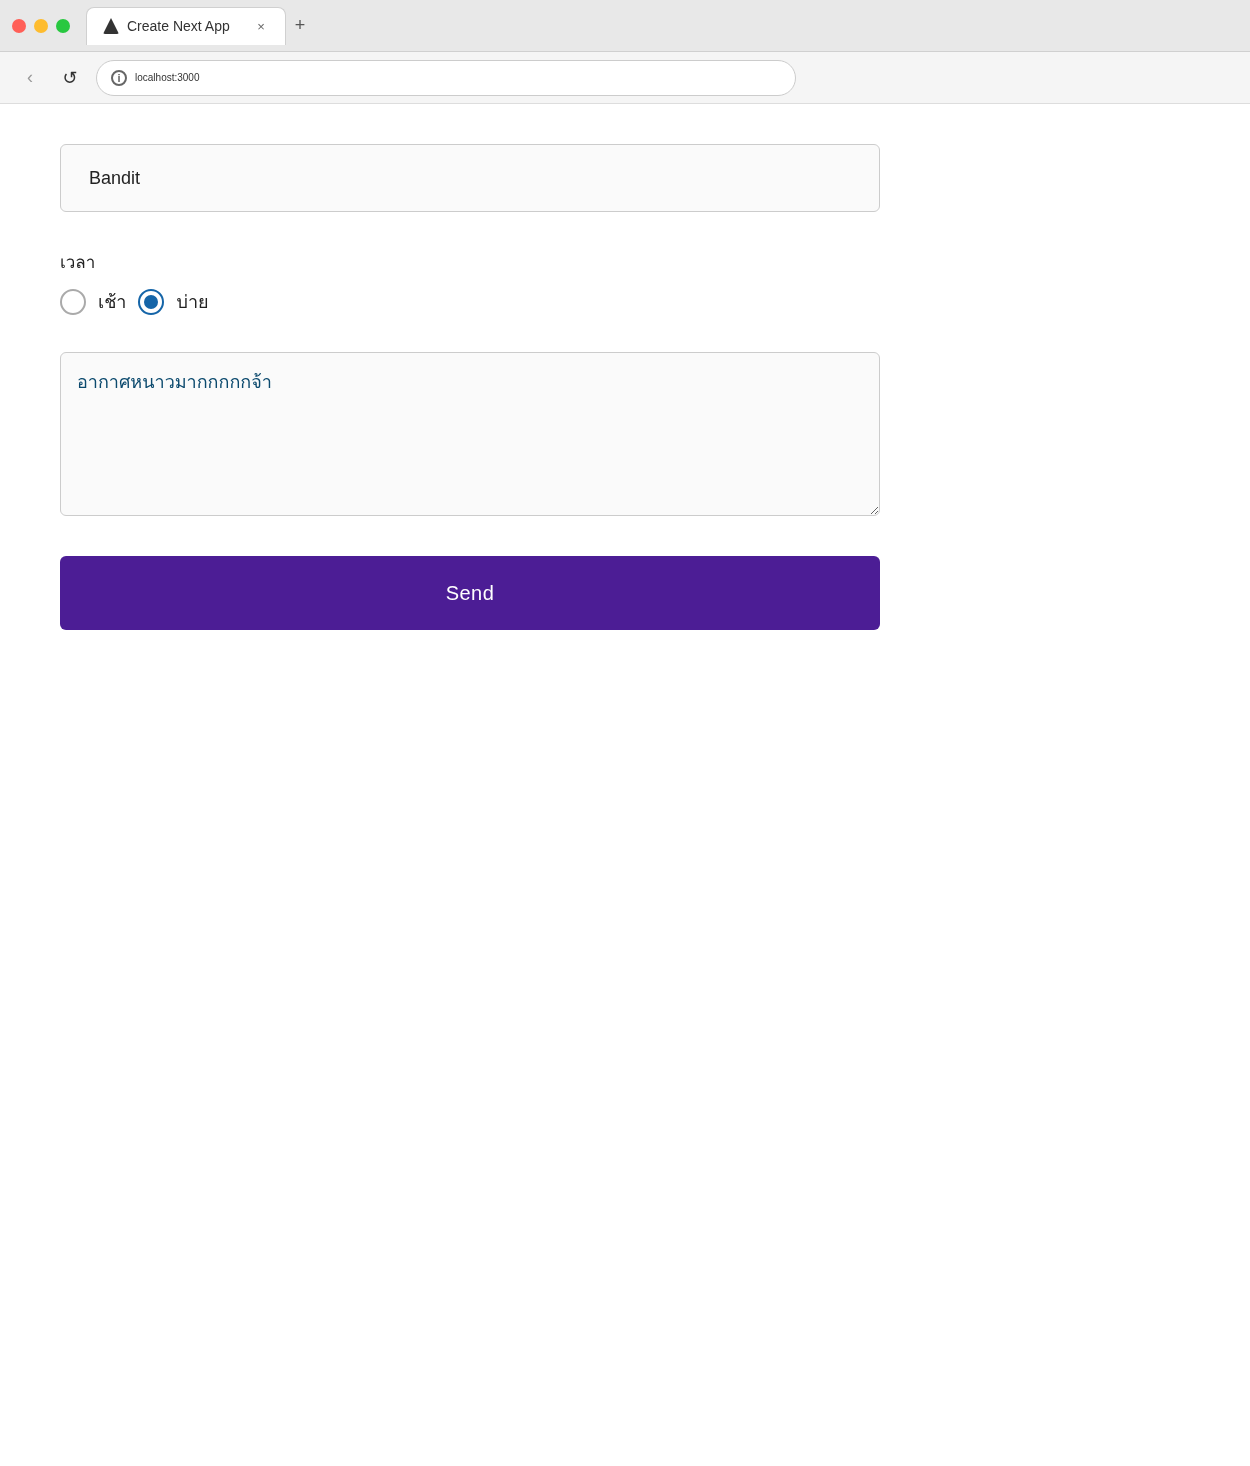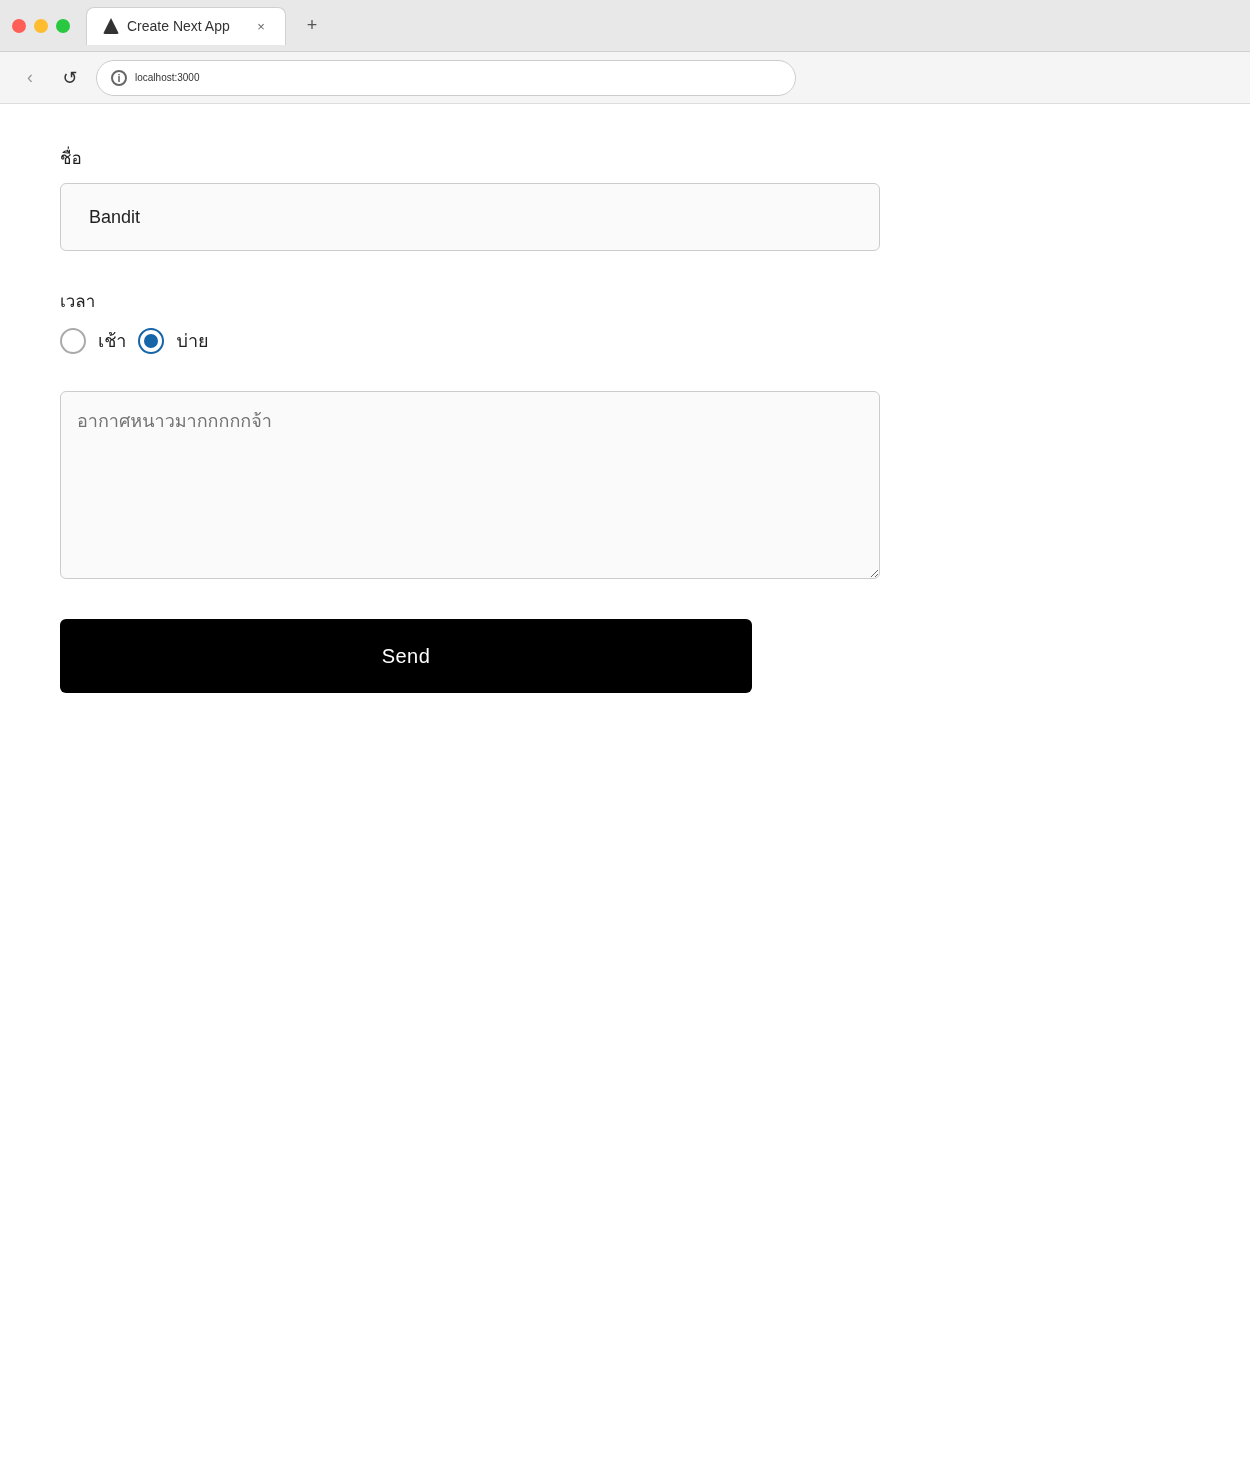--- a/index.html
+++ b/index.html
@@ -47,21 +47,21 @@
       border-radius: 50%;
     }
 
     .traffic-light.red { background: #ff5f57; }
     .traffic-light.yellow { background: #febc2e; }
     .traffic-light.green { background: #28c840; }
 
     .tab-bar {
       display: flex;
       align-items: center;
-      gap: 12px;
+      gap: 0;
       flex: 1;
     }
 
     .tab {
       display: flex;
       align-items: center;
       gap: 8px;
       background: #ffffff;
       border-radius: 8px 8px 0 0;
       padding: 8px 16px;
@@ -242,36 +242,36 @@
       transform: translate(-50%, -50%);
     }
 
     .radio-label {
       font-size: 18px;
       color: #222;
     }
 
     .form-textarea {
       width: 820px;
-      height: 188px;
+      height: 164px;
       border: 1.5px solid #ccc;
       border-radius: 6px;
       padding: 14px 16px;
       font-size: 18px;
-      color: #737373;
+      color: #0c4a6e;
       background: #fafafa;
       outline: none;
       resize: vertical;
       font-family: inherit;
     }
 
     .send-btn {
-      width: 692px;
+      width: 820px;
       height: 74px;
-      background: #000000;
+      background: #4c1d95;
       color: white;
       border: none;
       border-radius: 6px;
       font-size: 20px;
       font-weight: 500;
       cursor: pointer;
       letter-spacing: 0.5px;
     }
   </style>
 </head>
@@ -302,21 +302,20 @@
       <div class="url-info-icon">i</div>
       <span class="url-text">localhost:3000</span>
     </div>
   </div>
 
   <div class="page-content">
     <div class="form-container">
 
       
       <div class="form-group">
-        <label class="form-label">ชื่อ</label>
         <input type="text" class="form-input" value="Bandit" style="">
       </div>
 
       
       <div class="form-group">
         <label class="form-label">เวลา</label>
         <div class="radio-group">
           <div class="radio-item">
             <input type="radio" class="radio-input" name="time" value="morning" style="">
             <span class="radio-label">เช้า</span>

